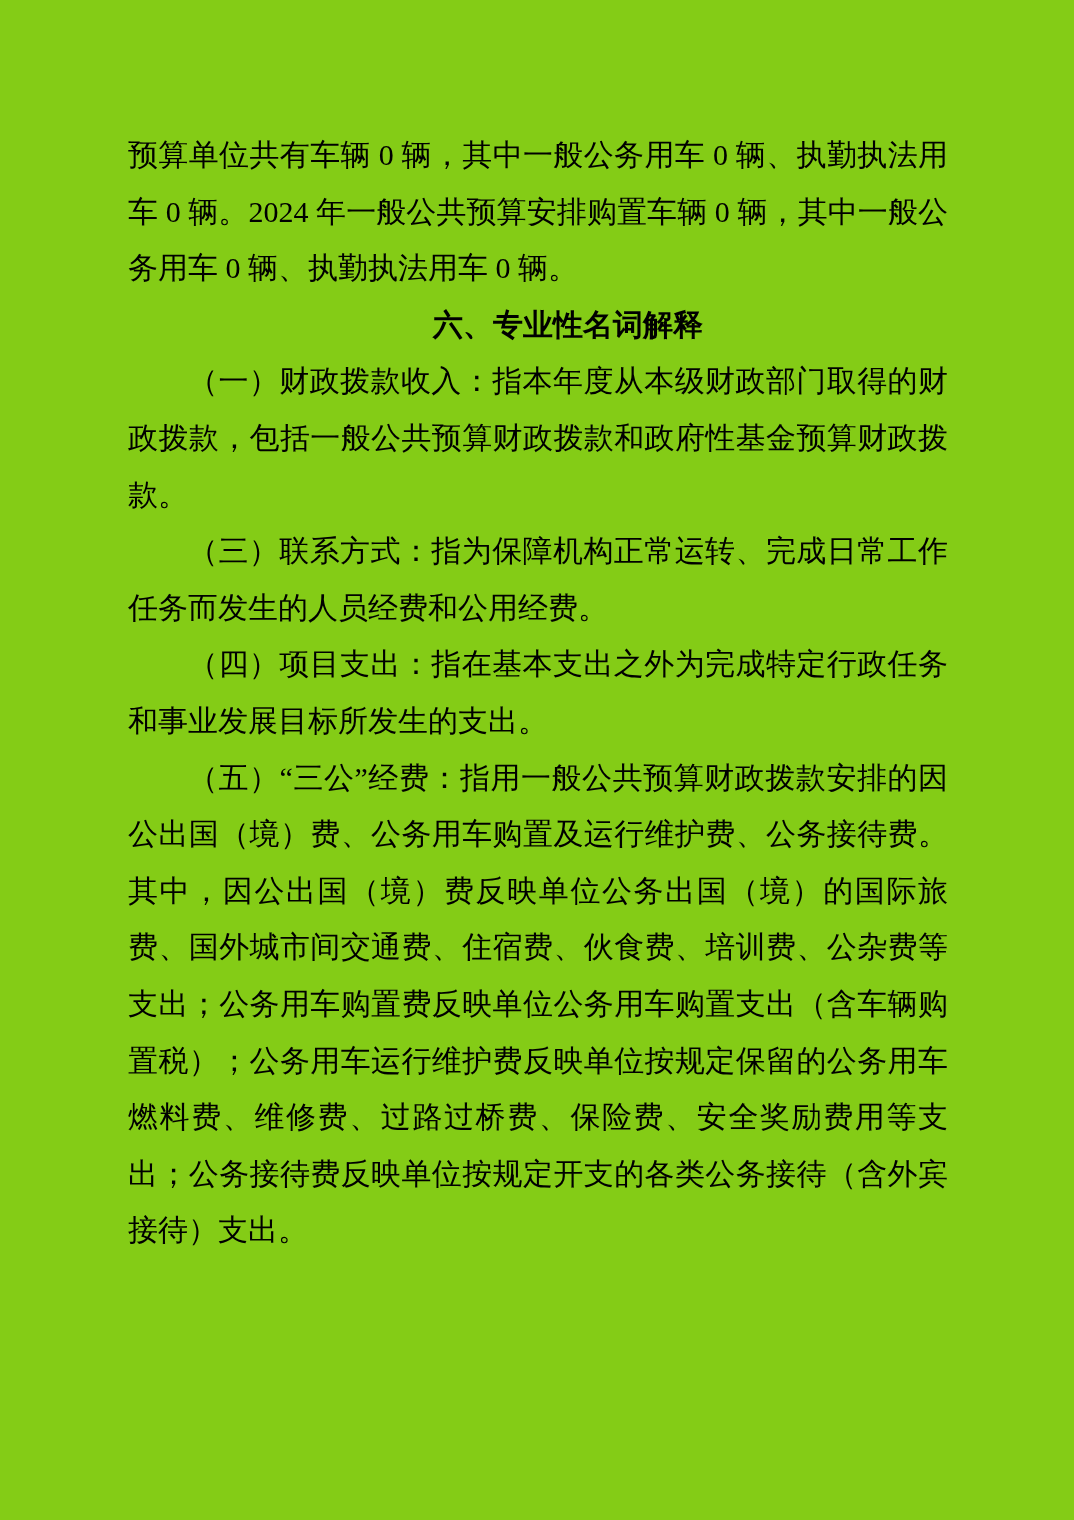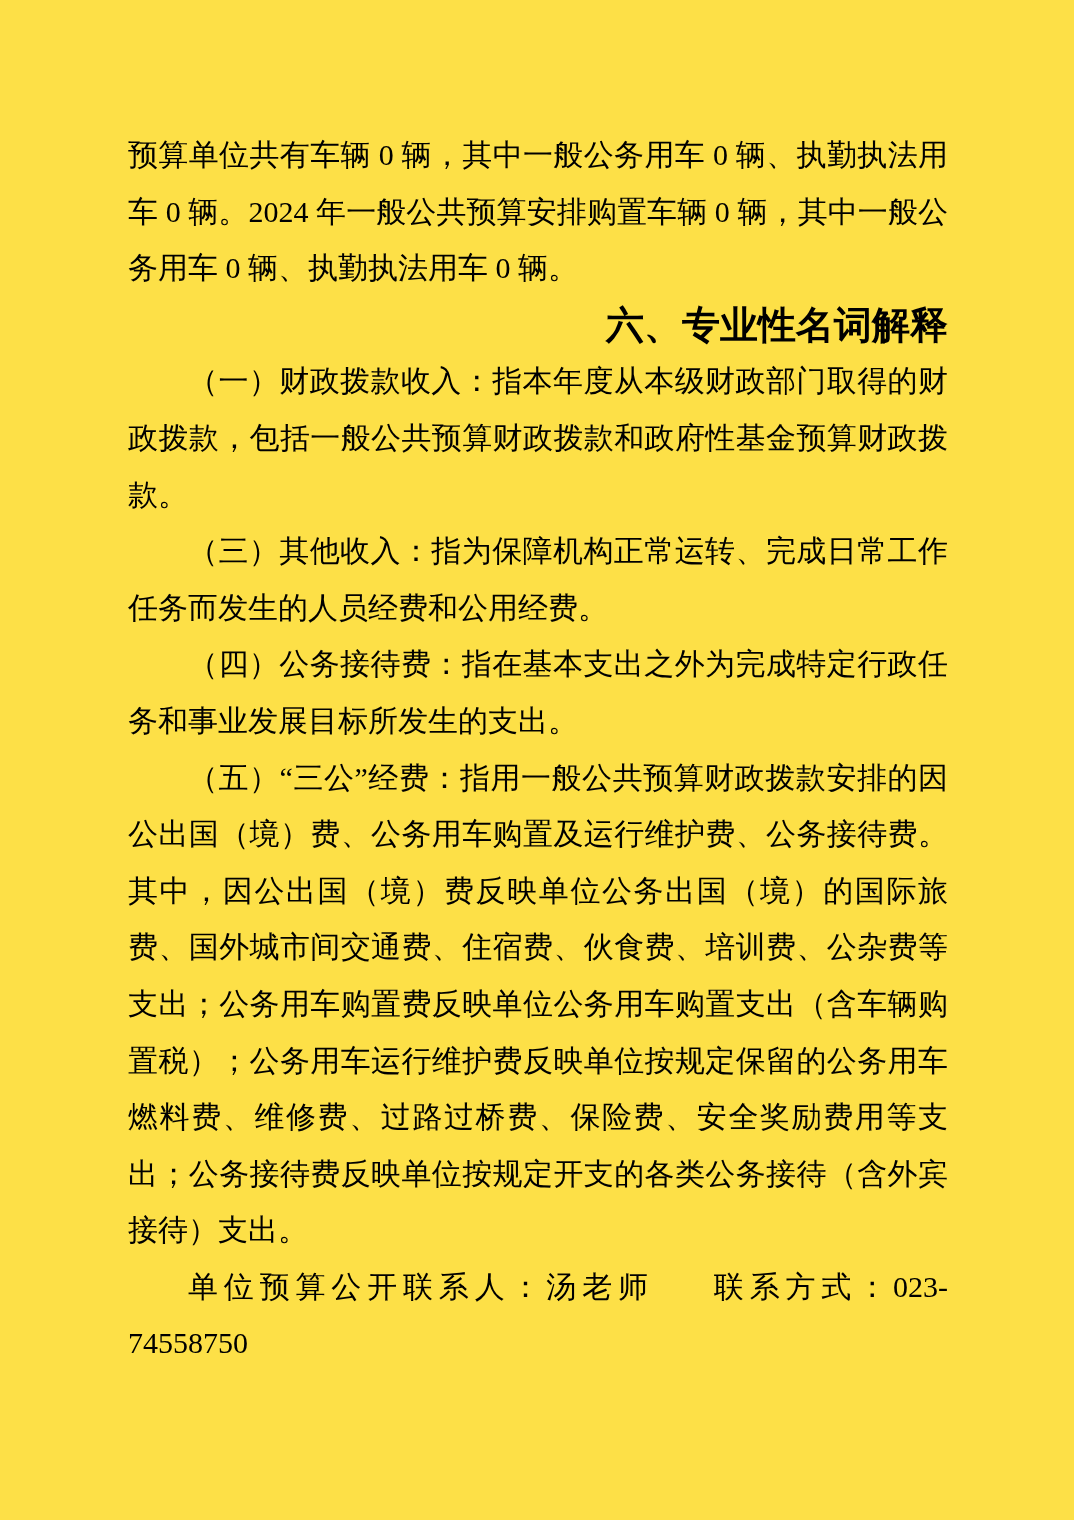--- a/index.html
+++ b/index.html
@@ -6,64 +6,63 @@
     margin: 0;
     padding: 0;
     background: #ffffff;
   }
   .page {
     position: relative;
     width: 1074px;
     height: 1520px;
     box-sizing: border-box;
     padding: 127px 126px 0 128px;
-    background: #fde047;
+    background: #84cc16;
     color: #000000;
     font-family: "Liberation Serif", "DejaVu Serif", serif;
     font-size: 30px;
     line-height: 56.6px;
     overflow: hidden;
   }
   .para {
     margin: 0;
     text-align: justify;
     text-indent: 2em;
   }
   .para.no-indent {
     text-indent: 0;
   }
   .heading {
     margin: 0;
-    font-size: 38px;
+    font-size: 30px;
     line-height: 56.6px;
     text-indent: 2em;
     font-weight: bold;
     font-family: "Liberation Sans", "DejaVu Sans", sans-serif;
-    text-align: right;
+    text-align: center;
   }
   .term {
     font-weight: normal;
   }
   .contact-method {
     padding-left: 2em;
   }
 </style>
 </head>
 <body>
 
 <div class="page">
 
   <p class="para no-indent">预算单位共有车辆 0 辆，其中一般公务用车 0 辆、执勤执法用车 0 辆。2024 年一般公共预算安排购置车辆 0 辆，其中一般公务用车 0 辆、执勤执法用车 0 辆。</p>
 
   <h2 class="heading">六、专业性名词解释</h2>
 
   <p class="para"><span class="term">（一）财政拨款收入：</span><span>指本年度从本级财政部门取得的财政拨款，包括一般公共预算财政拨款和政府性基金预算财政拨款。</span></p>
 
 
-  <p class="para"><span class="term">（三）其他收入：</span><span>指为保障机构正常运转、完成日常工作任务而发生的人员经费和公用经费。</span></p>
+  <p class="para"><span class="term">（三）联系方式：</span><span>指为保障机构正常运转、完成日常工作任务而发生的人员经费和公用经费。</span></p>
 
-  <p class="para"><span class="term">（四）公务接待费：</span><span>指在基本支出之外为完成特定行政任务和事业发展目标所发生的支出。</span></p>
+  <p class="para"><span class="term">（四）项目支出：</span><span>指在基本支出之外为完成特定行政任务和事业发展目标所发生的支出。</span></p>
 
   <p class="para"><span class="term">（五）“三公”经费：</span><span>指用一般公共预算财政拨款安排的因公出国（境）费、公务用车购置及运行维护费、公务接待费。其中，因公出国（境）费反映单位公务出国（境）的国际旅费、国外城市间交通费、住宿费、伙食费、培训费、公杂费等支出；公务用车购置费反映单位公务用车购置支出（含车辆购置税）；公务用车运行维护费反映单位按规定保留的公务用车燃料费、维修费、过路过桥费、保险费、安全奖励费用等支出；公务接待费反映单位按规定开支的各类公务接待（含外宾接待）支出。</span></p>
 
-  <p class="para"><span>单位预算公开联系人：</span><span>汤老师</span><span class="contact-method">联系方式：</span><span>023-74558750</span></p>
 
 </div>
 
 </body></html>

